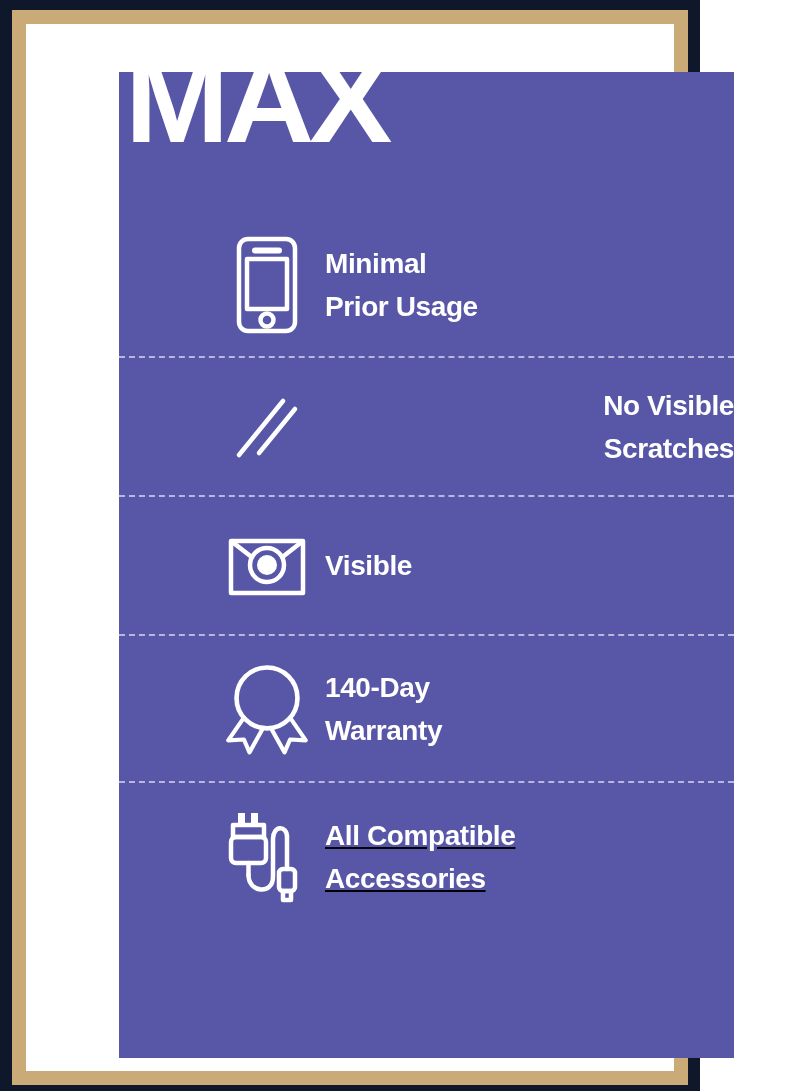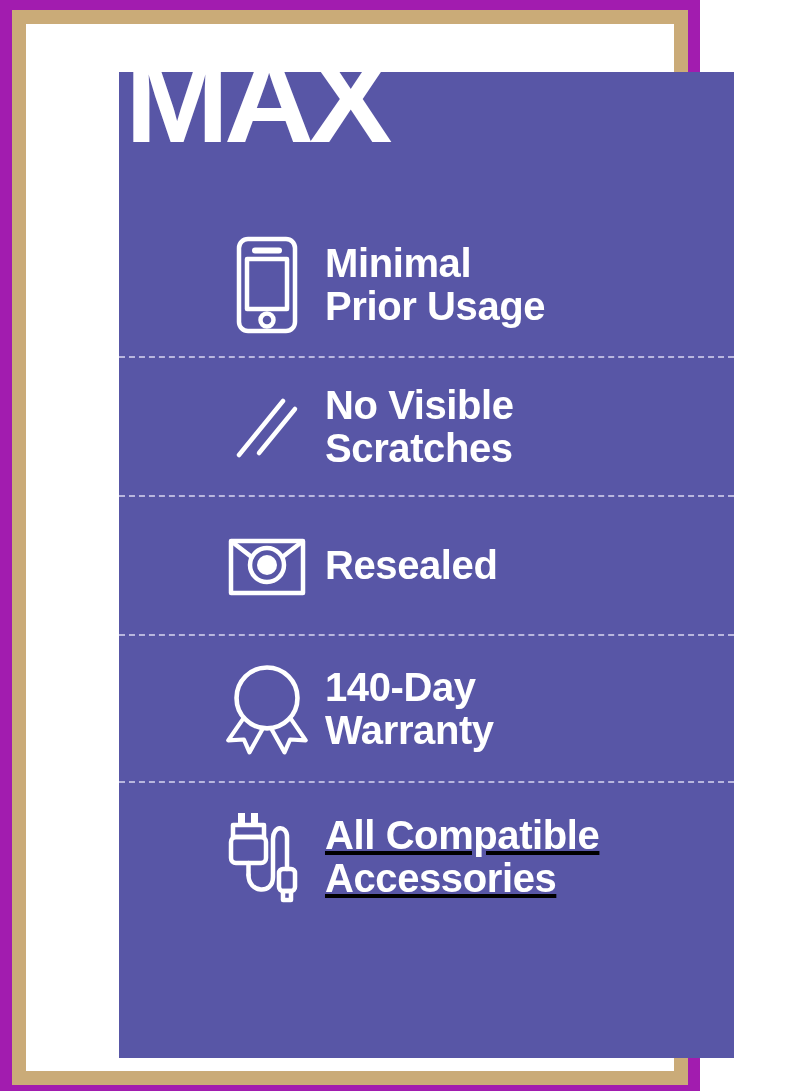--- a/index.html
+++ b/index.html
@@ -12,21 +12,21 @@
     height: 1091px;
     font-family: "Liberation Sans", sans-serif;
     overflow: hidden;
   }
 
   
   #poster {
     position: relative;
     width: 700px;
     height: 1091px;
-    background: #a21caf;
+    background: #0f172a;
     box-sizing: border-box;
   }
 
   .gold-frame {
     position: absolute;
     left: 12px;
     top: 10px;
     right: 12px;
     bottom: 6px;
     border: 14px solid #caab78;
@@ -93,30 +93,30 @@
 
   .row-icon svg {
     display: block;
   }
 
   .row-label {
     flex: 1 1 auto;
     color: #ffffff;
     font-family: "Liberation Sans", sans-serif;
     font-weight: bold;
-    font-size: 40px;
+    font-size: 28px;
     line-height: 43px;
     letter-spacing: -0.4px;
     white-space: pre-line;
     padding-left: 10px;
   }
 
   
   .row-h1 { height: 142px; }
-  .row-h2 { height: 139px; }
+  .row-h2 { height: 139px; text-align: right; }
   .row-h3 { height: 139px; }
   .row-h4 { height: 147px; }
   .row-h5 { height: 150px; text-decoration: underline; }
   .row-h6 { height: 150px; }
 </style>
 </head>
 <body>
 
 <div id="poster">
   <div class="gold-frame">
@@ -153,21 +153,21 @@
 
         <div class="row row-h3">
           <div class="row-icon">
             <svg width="78" height="62" viewBox="0 0 78 62" fill="none" stroke="#ffffff" stroke-width="4.5" stroke-linejoin="round">
               <rect x="3" y="6" width="72" height="52"></rect>
               <path d="M3 6 L39 34 L75 6"></path>
               <circle cx="39" cy="30" r="17" fill="#5856a6" stroke="#ffffff" stroke-width="4.5"></circle>
               <circle cx="39" cy="30" r="10" fill="#ffffff" stroke="none"></circle>
             </svg>
           </div>
-          <div class="row-label">Resealed</div>
+          <div class="row-label">Visible</div>
         </div>
 
         <div class="row row-h4">
           <div class="row-icon">
             <svg width="104" height="100" viewBox="0 0 104 100" fill="none" stroke="#ffffff" stroke-width="4.5" stroke-linejoin="round">
               <path d="M30 55 L10 84 L27 83 L33 97 L52 63 Z" fill="#5856a6"></path>
               <path d="M74 55 L94 84 L77 83 L71 97 L52 63 Z" fill="#5856a6"></path>
               <circle cx="52" cy="38" r="33" fill="#5856a6" stroke="#ffffff" stroke-width="5"></circle>
             </svg>
           </div>

